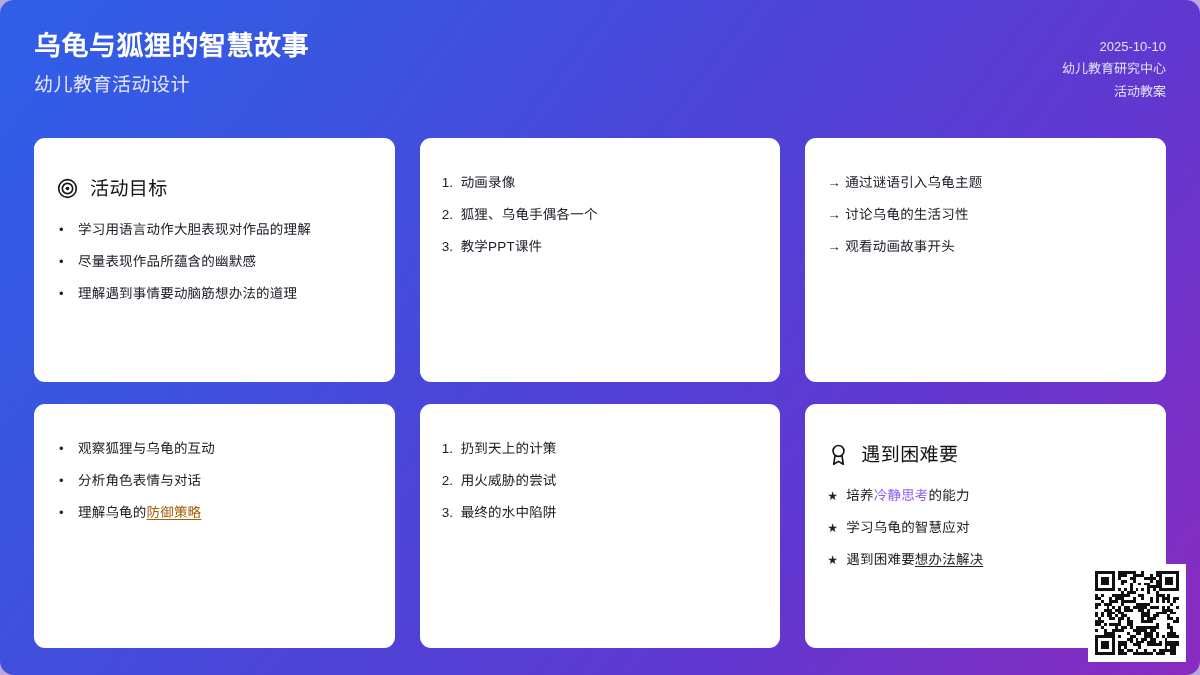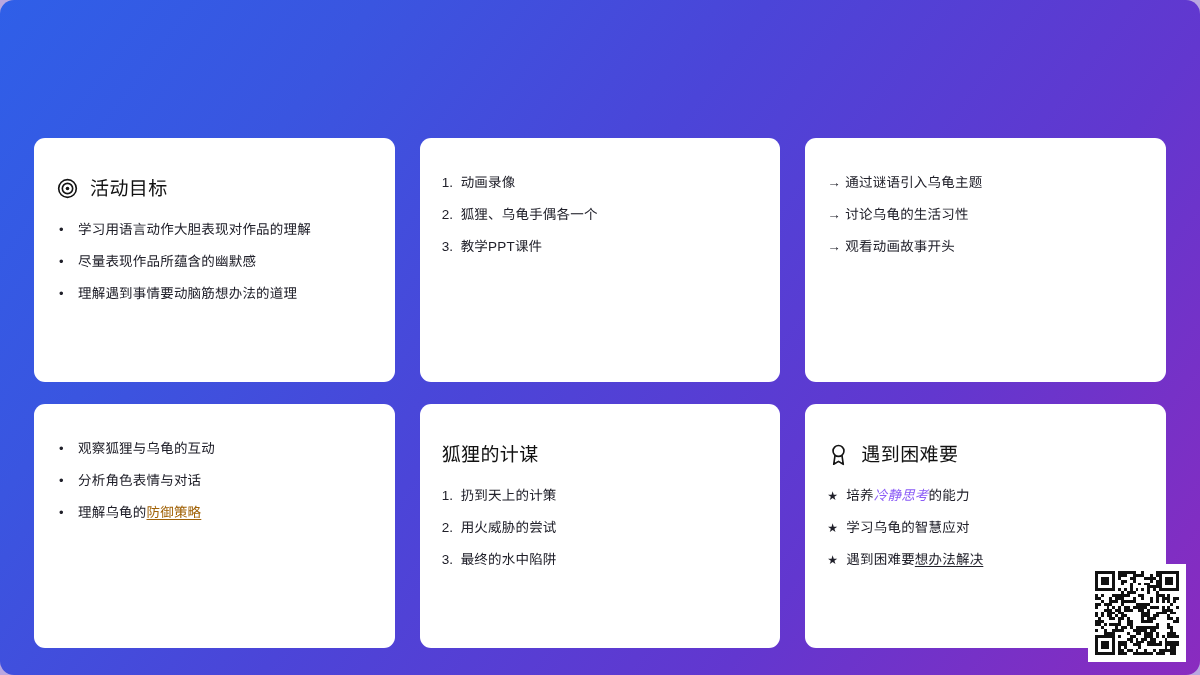--- a/index.html
+++ b/index.html
@@ -147,21 +147,20 @@
   .li-text { flex: 1 1 auto; }
 
   .hl-link {
     color: #a16207;
     text-decoration: underline;
     text-underline-offset: 2px;
   }
   .hl-accent {
     color: #8b5cf6;
     text-decoration: none;
-    font-style: italic;
   }
   .hl-underline {
     color: #20202a;
     text-decoration: underline;
     text-underline-offset: 2px;
   }
 
   
   .qr-panel {
     position: absolute;
@@ -172,20 +171,31 @@
     background: #ffffff;
     padding: 7px;
   }
   .qr-panel svg { display: block; width: 84px; height: 84px; }
 </style>
 </head>
 <body>
 
 <div class="slide">
 
+  <div class="header">
+    <div class="title-block">
+      <div class="deck-title">乌龟与狐狸的智慧故事</div>
+      <div class="deck-subtitle">幼儿教育活动设计</div>
+    </div>
+    <div class="meta-block">
+      <div class="meta-line">2025-10-10</div>
+      <div class="meta-line">幼儿教育研究中心</div>
+      <div class="meta-line">活动教案</div>
+    </div>
+  </div>
 
   <div class="grid" id="card-grid">
       <div class="card">
         <div class="card-head">
           <span class="card-icon">
             <svg viewBox="0 0 24 24" fill="none" stroke="currentColor" stroke-width="1.7">
               <circle cx="12" cy="12" r="9.2"></circle>
               <circle cx="12" cy="12" r="5.4"></circle>
               <circle cx="12" cy="12" r="1.9" fill="currentColor" stroke="none"></circle>
             </svg>
@@ -249,23 +259,20 @@
             <span class="marker dot">•</span>
             <span class="li-text">分析角色表情与对话</span>
           </li>
           <li>
             <span class="marker dot">•</span>
             <span class="li-text"><span>理解乌龟的</span><a class="hl-link" href="#">防御策略</a></span>
           </li>
         </ul>
       </div>
       <div class="card">
-        <div class="card-head">
-          <span class="card-title">狐狸的计谋</span>
-        </div>
         <ul class="card-list">
           <li>
             <span class="marker num">1.</span>
             <span class="li-text">扔到天上的计策</span>
           </li>
           <li>
             <span class="marker num">2.</span>
             <span class="li-text">用火威胁的尝试</span>
           </li>
           <li>

